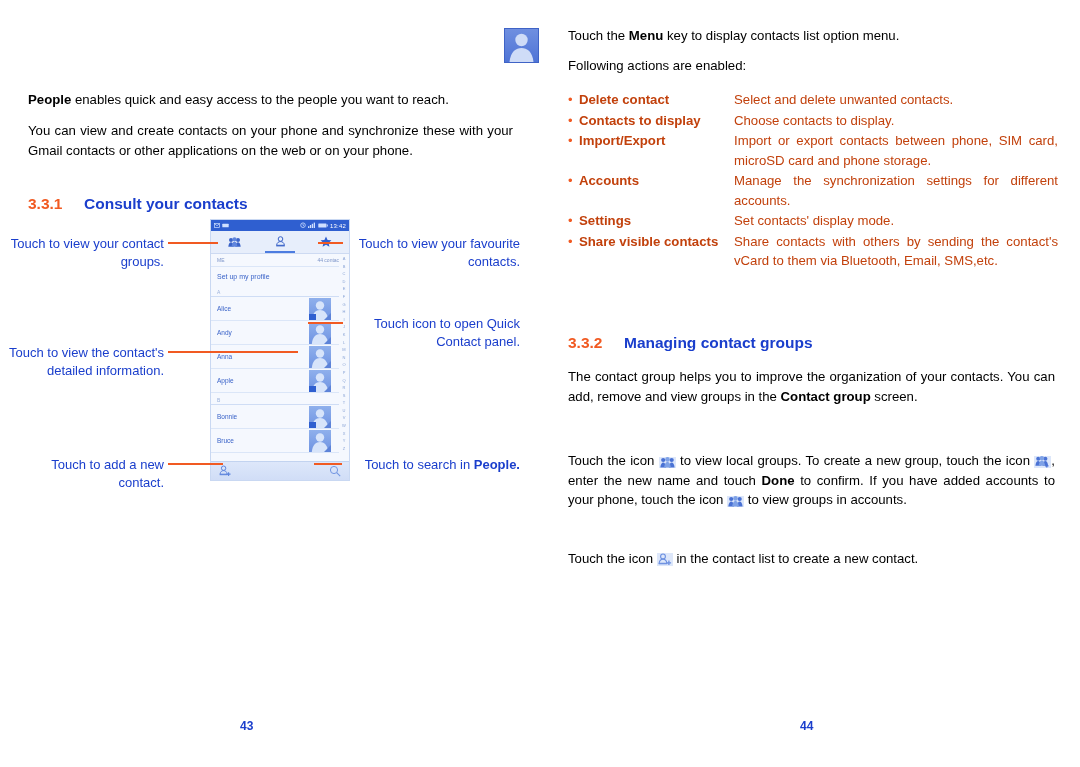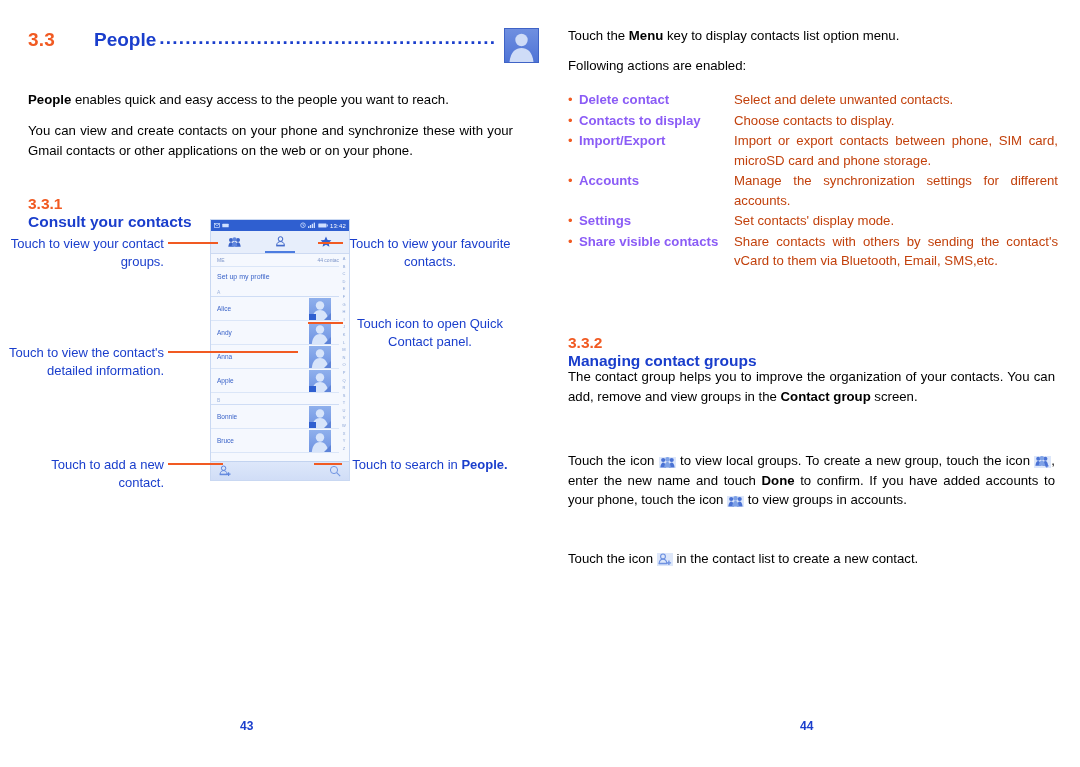--- a/index.html
+++ b/index.html
@@ -23,21 +23,21 @@
   }
   .h2 .num{color:#f15a22;font-weight:bold;font-size:19px;letter-spacing:.2px;}
   .h2 .ttl{color:#1a3ecc;font-weight:bold;font-size:19px;margin-left:39px;}
   .h2 .leader{
     flex:1;margin:0 4px 0 3px;align-self:flex-end;padding-bottom:4px;
     overflow:hidden;white-space:nowrap;color:#1a3ecc;font-weight:bold;font-size:19px;
     letter-spacing:1.2px;
   }
   .h3{
     font-weight:bold;font-size:15.5px;color:#f15a22;
-    display:flex;align-items:baseline;flex-direction:column;
+    display:flex;align-items:baseline;
   }
   .h3 .hnum{color:#f15a22;min-width:56px;display:inline-block;}
   .h3 .htext{color:#1a3ecc;}
 
   
   p{margin:0;font-size:13.2px;line-height:19.5px;color:#000000;}
   .just{text-align:justify;}
   b{font-weight:bold;}
 
   
@@ -99,47 +99,42 @@
   .alphaidx span{font-size:4px;line-height:7.6px;color:#8aa4d6;}
   .bottombar{
     height:21px;background:linear-gradient(180deg,#dde7fa 0%,#cfdcf6 100%);
     display:flex;align-items:center;justify-content:space-between;
     padding:0 8px;box-sizing:border-box;border-top:1px solid #c2d3f0;
   }
 
   
   .callout{position:absolute;font-size:13px;line-height:18px;color:#1a3ecc;}
   .callout.r{text-align:right;}
-  .callout.l{text-align:center;}
+  .callout.l{text-align:right;}
   .leaderline{position:absolute;height:2px;background:#f15a22;}
   .brow{display:flex;margin-bottom:1px;font-size:13.2px;line-height:19.5px;}
   .bdot{color:#f15a22;width:11px;flex:0 0 11px;font-size:13px;line-height:19.5px;}
-  .bterm{font-weight:bold;color:#8b5cf6;flex:0 0 155px;}
+  .bterm{font-weight:bold;color:#c2410c;flex:0 0 155px;}
   .bdesc{flex:1;color:#c2410c;}
   .bdesc.justify{text-align:justify;}
 
   
   .iico{display:inline-block;vertical-align:-3px;background:#dde7fa;padding:0 1px;}
   .iico svg{display:block;}
 
   
   .pageno{position:absolute;bottom:34px;font-size:12px;font-weight:bold;color:#1a3ecc;}
 </style>
 </head>
 <body>
 
 <div class="page">
 
   <div class="col col-left">
 
-    <div class="h2">
-      <span class="num">3.3</span>
-      <span class="ttl">People</span>
-      <span class="leader">....................................................</span>
-    </div>
 
     <div class="hdr-avatar">
       <svg width="33" height="33" viewBox="0 0 33 33">
         <circle cx="16.5" cy="11" r="6.2" fill="#cfdcf7"></circle>
         <path d="M4.5 33 C5.5 22.5 11 19 16.5 19 C22 19 27.5 22.5 28.5 33 Z" fill="#cfdcf7"></path>
       </svg>
     </div>
 
     <p style="position:absolute;left:0;top:90px;width:482px;">
       <b>People</b><span> enables quick and easy access to the people you want to reach.</span>

